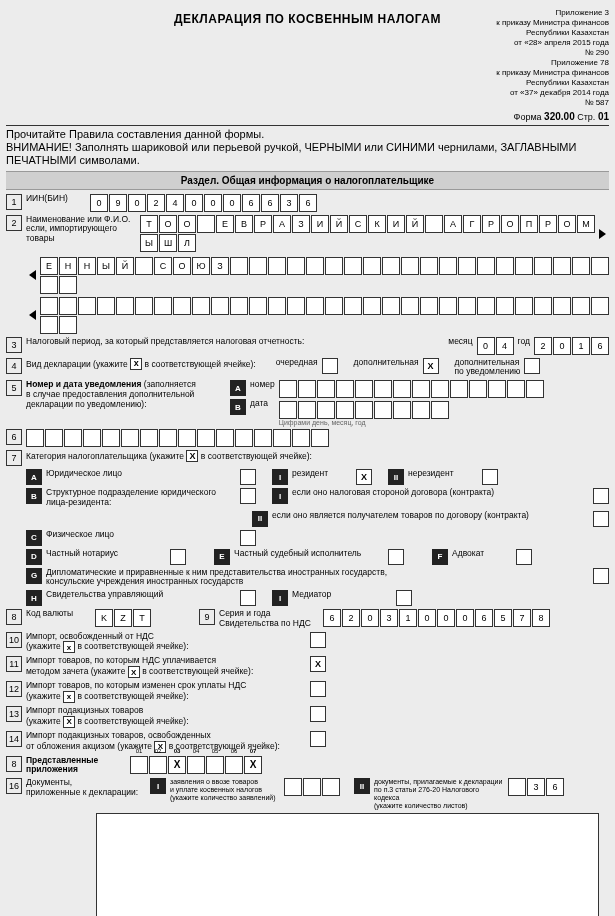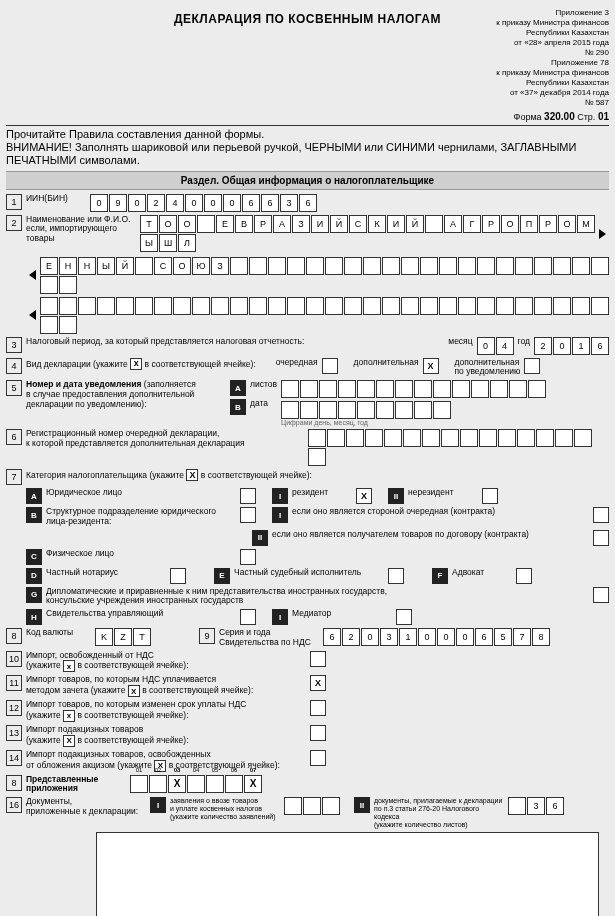--- a/index.html
+++ b/index.html
@@ -225,21 +225,21 @@
 
   <div class="row">
     <div class="num">5</div>
     <div class="lbl" style="width:200px">
       <b>Номер и дата уведомления</b> <span>(заполняется</span><br>
       <span>в случае предоставления дополнительной</span><br><span>декларации по уведомлению):</span>
     </div>
     <div class="sub-col">
       <div class="row" style="margin:0">
           <div class="bnum">A</div>
-          <div class="lbl">листов</div>
+          <div class="lbl">номер</div>
         </div>
       <div class="row" style="margin:0">
           <div class="bnum">B</div>
           <div class="lbl">дата</div>
         </div>
     </div>
     <div class="sub-col flex1">
       <div class="cells" id="r5a">
           <div class="cell"></div>
           <div class="cell"></div>
@@ -268,23 +268,20 @@
             <div class="cell"></div>
             <div class="cell"></div>
           </div>
       <div class="sm-txt">Цифрами день, месяц, год</div>
         </div>
     </div>
   </div>
 
   <div class="row">
     <div class="num">6</div>
-    <div class="lbl" style="width:280px">
-      <span>Регистрационный номер очередной декларации,</span><br><span>к которой представляется дополнительная декларация</span>
-    </div>
     <div class="cells" id="r6c">
         <div class="cell"></div>
         <div class="cell"></div>
         <div class="cell"></div>
         <div class="cell"></div>
         <div class="cell"></div>
         <div class="cell"></div>
         <div class="cell"></div>
         <div class="cell"></div>
         <div class="cell"></div>
@@ -319,21 +316,21 @@
     <div class="lbl" style="width:70px">нерезидент</div>
     <div class="chk"></div>
   </div>
   <div class="row">
     <div style="width:16px"></div>
     <div class="bnum">B</div>
     <div class="lbl" style="width:190px"><span>Структурное подразделение юридического</span><br><span>лица-резидента:</span></div>
     <div class="chk"></div>
     <div style="width:8px"></div>
     <div class="bnum">I</div>
-    <div class="lbl flex1">если оно является стороной очередная (контракта)</div>
+    <div class="lbl flex1">если оно налоговая стороной договора (контракта)</div>
     <div class="chk"></div>
   </div>
   <div class="row">
     <div style="width:242px"></div>
     <div class="bnum">II</div>
     <div class="lbl flex1">если оно является получателем товаров по договору (контракта)</div>
     <div class="chk"></div>
   </div>
   <div class="row">
     <div style="width:16px"></div>

